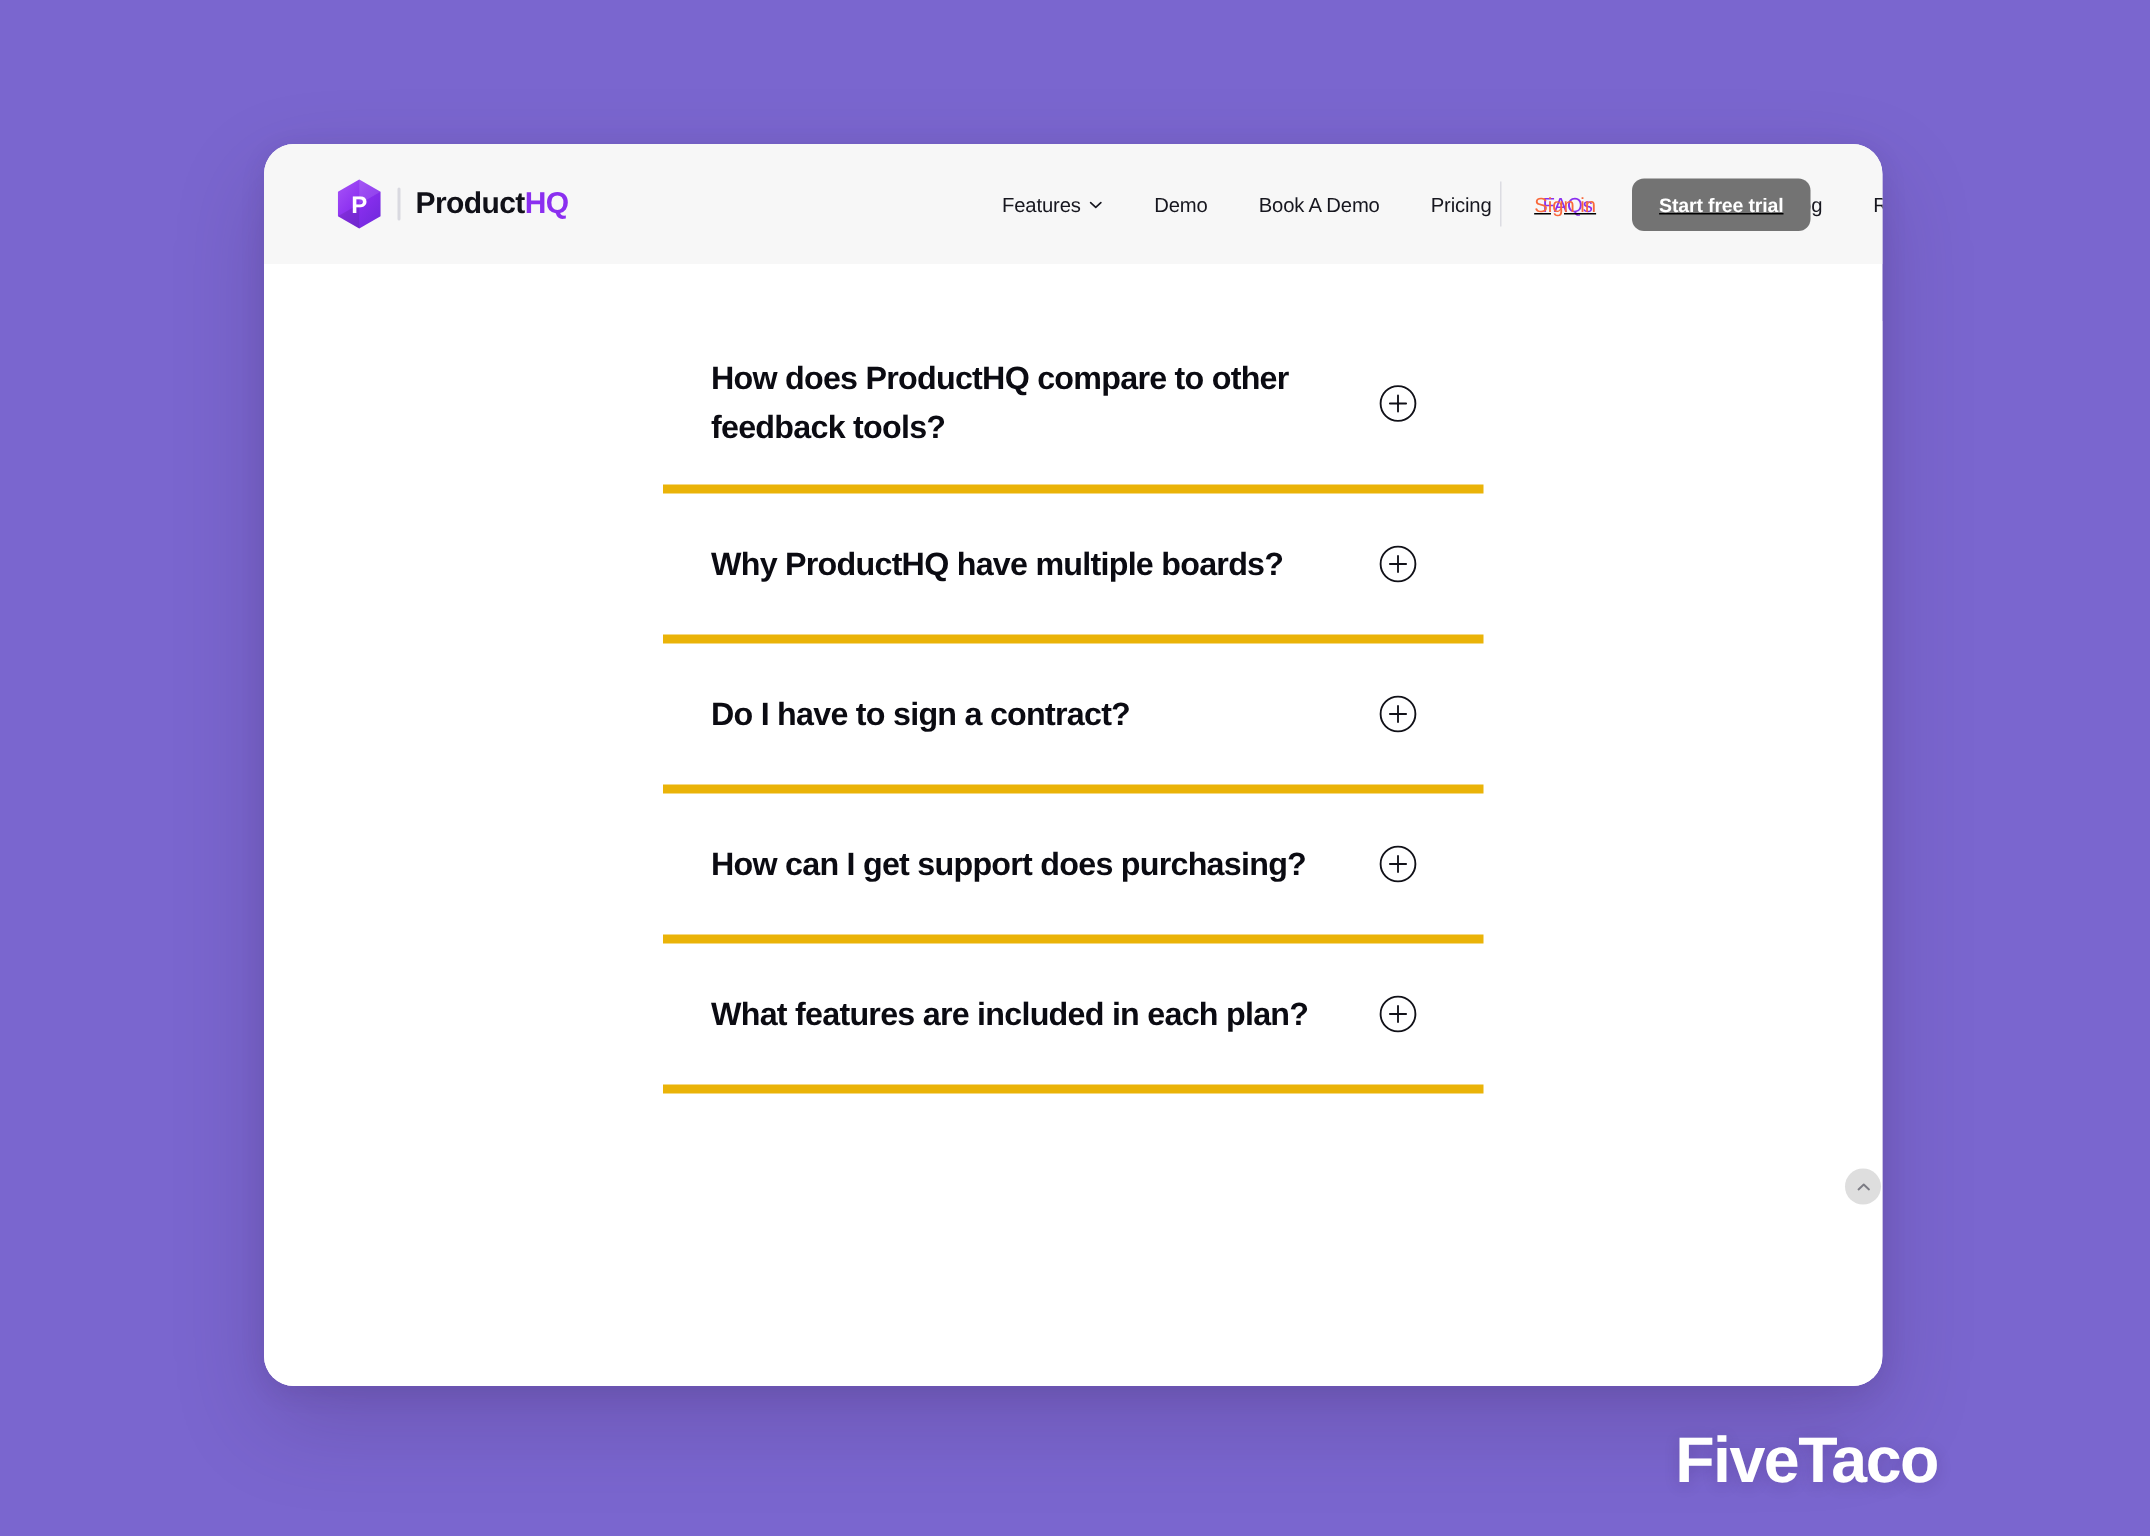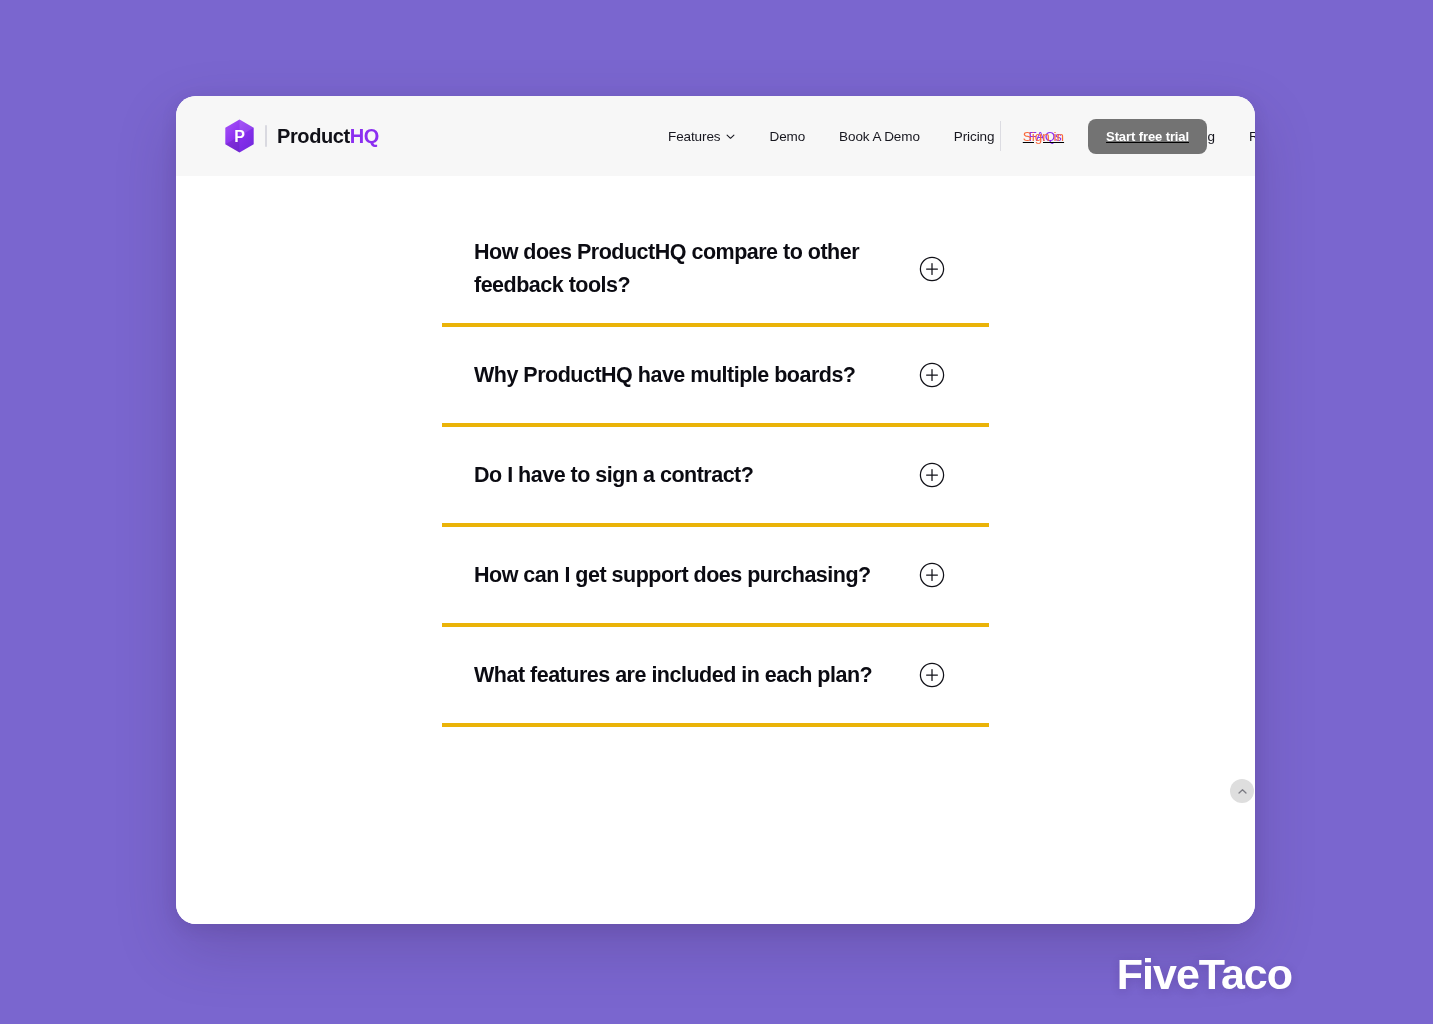--- a/index.html
+++ b/index.html
@@ -89,21 +89,21 @@
     margin-top:112px;
   }
 
   .faq-list {
     width:547px;
     margin:38px auto 0 auto;
   }
   .faq-item {
     display:flex; align-items:center; justify-content:space-between;
     gap:24px;
-    border-bottom:4px solid #eab308;
+    border-bottom:6px solid #eab308;
     min-height:100px;
     padding:22px 0 22px 32px;
     cursor:pointer;
   }
   .faq-q {
     font-size:21.5px; font-weight:700;
     line-height:1.52;
     letter-spacing:-.5px;
     color:#0b0b12;
     max-width:400px;

